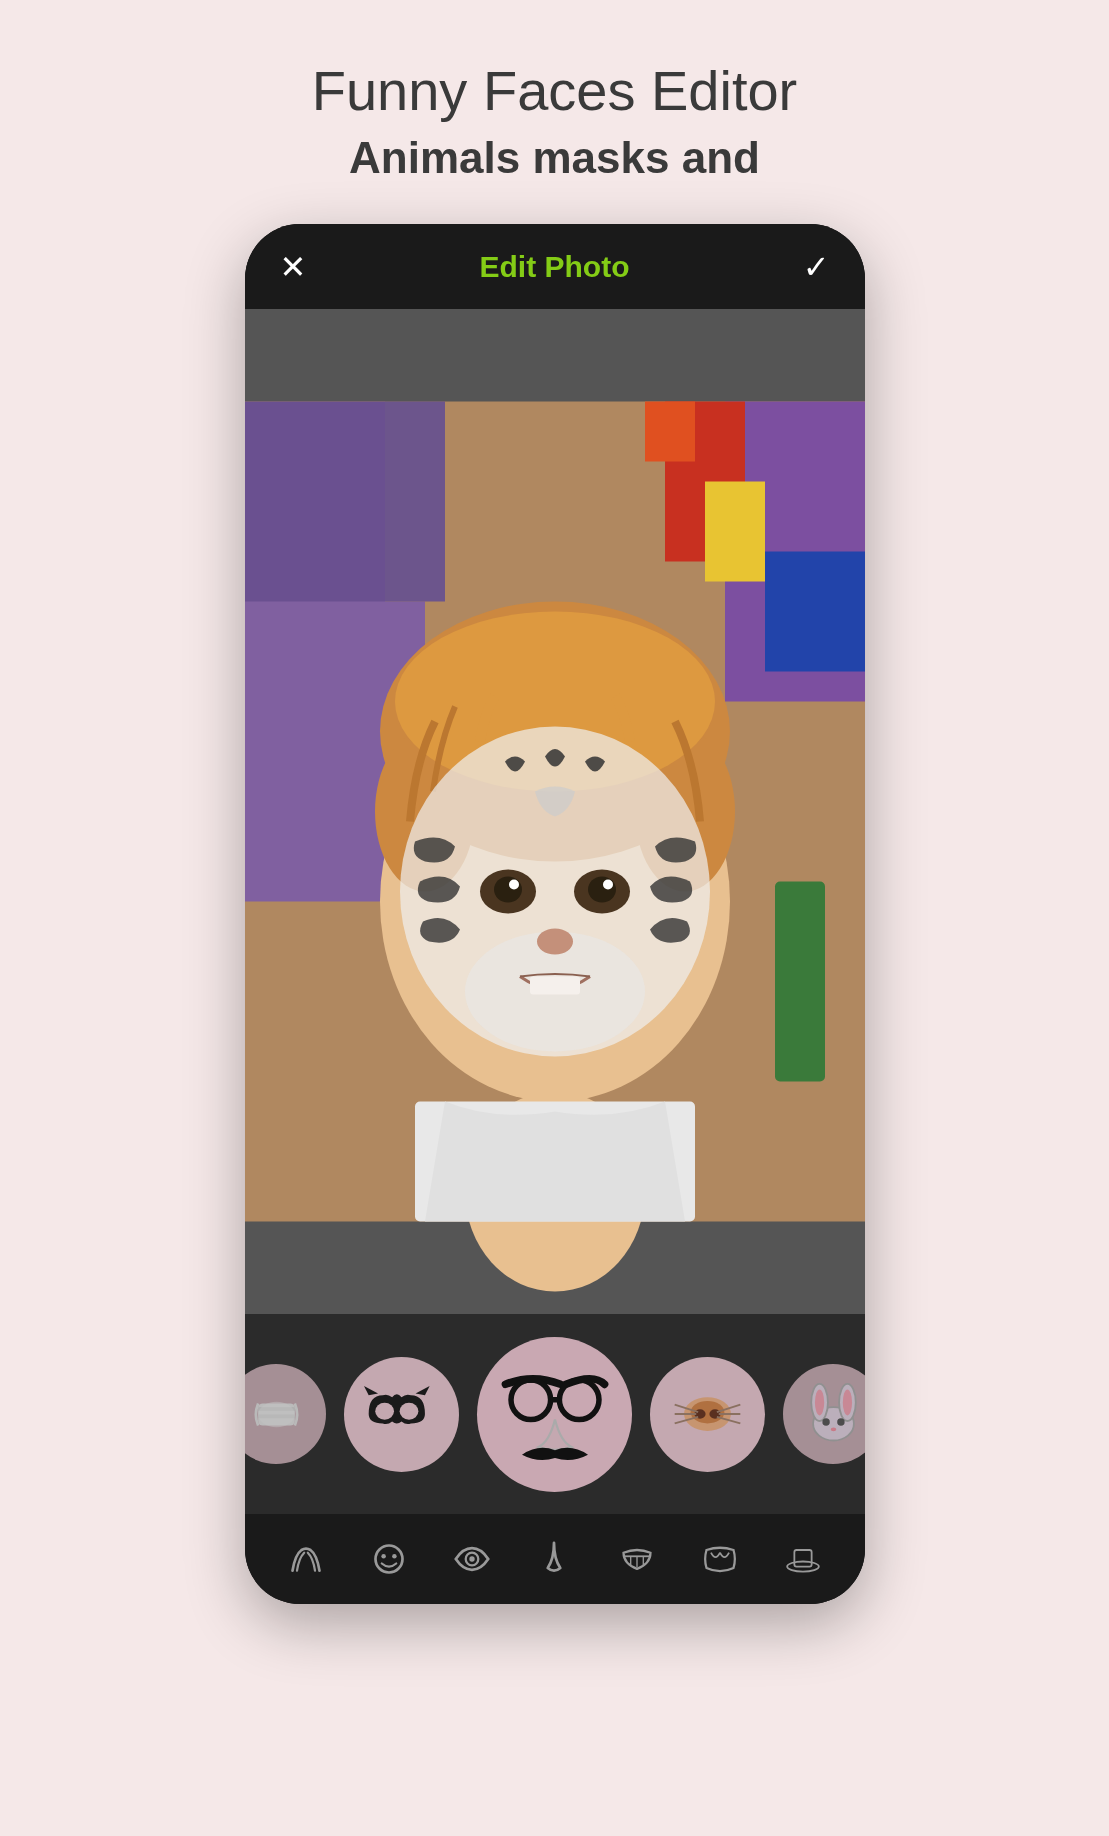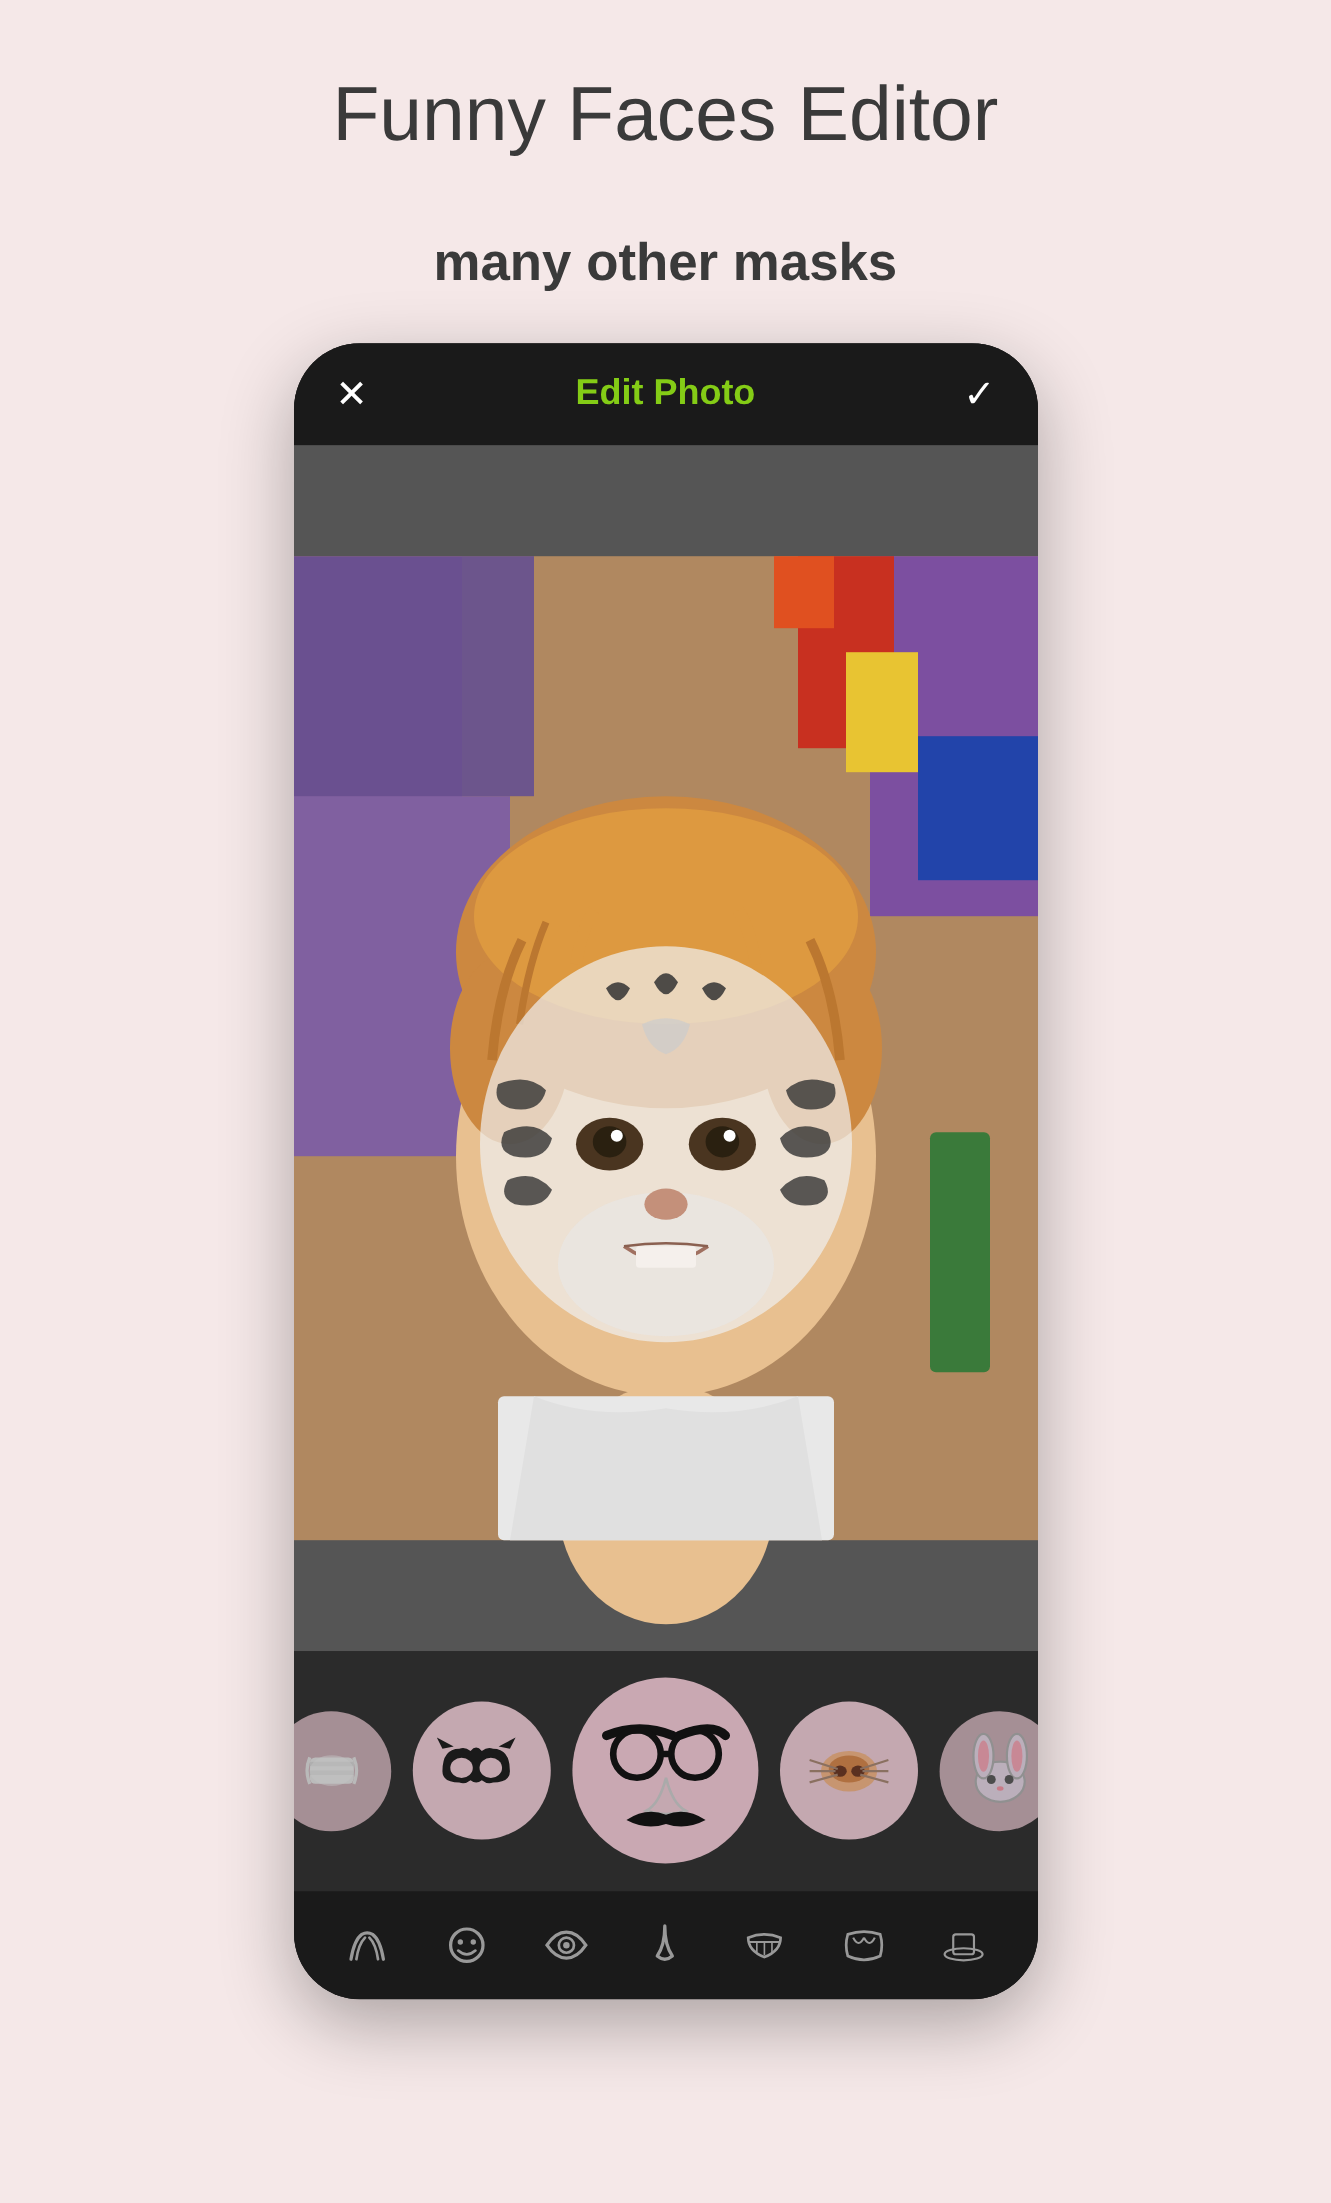--- a/index.html
+++ b/index.html
@@ -9,21 +9,21 @@
       height: 1836px;
       background-color: #f5e8e8;
       font-family: 'Arial', sans-serif;
       display: flex;
       flex-direction: column;
       align-items: center;
       overflow: hidden;
     }
 
     .app-title {
-      font-size: 64px;
+      font-size: 56px;
       font-weight: 400;
       color: #3a3a3a;
       text-align: center;
       margin-top: 60px;
       line-height: 1.1;
     }
 
     .app-subtitle {
       font-size: 44px;
       font-weight: 800;
@@ -166,22 +166,21 @@
       width: 36px;
       height: 36px;
       fill: #999999;
     }
   </style>
 </head>
 <body>
 
 <h1 class="app-title">Funny Faces Editor</h1>
 <p class="app-subtitle">
-  <br>
-  <span>many other masks</span>
+  <span>Animals masks and</span><br>
 </p>
 
 <div class="phone-frame">
   <div class="phone-screen">
 
     <div class="top-bar">
       <span class="close-icon">✕</span>
       <span class="top-bar-title">Edit Photo</span>
       <span class="check-icon">✓</span>
     </div>

